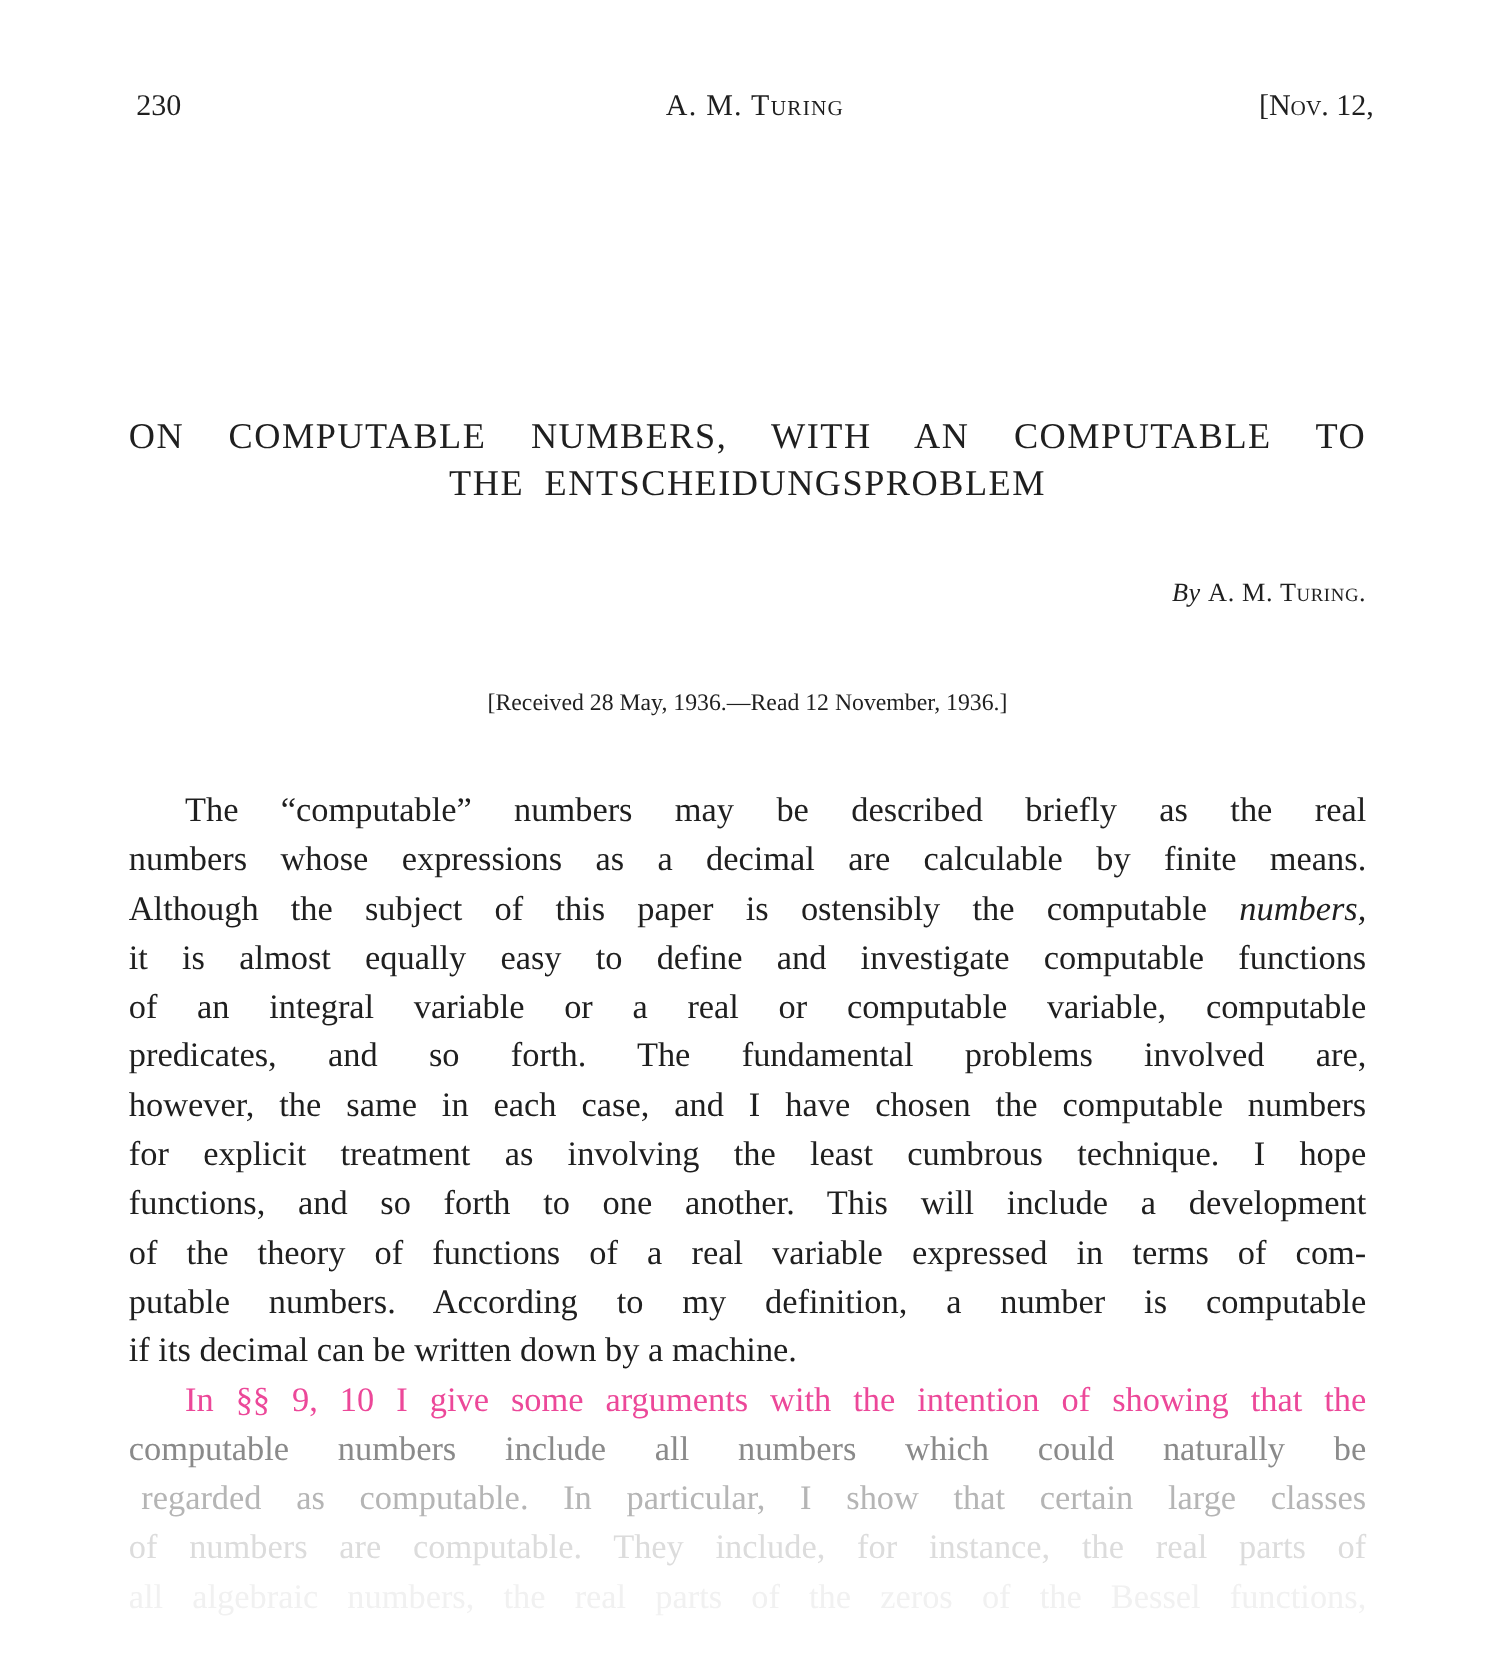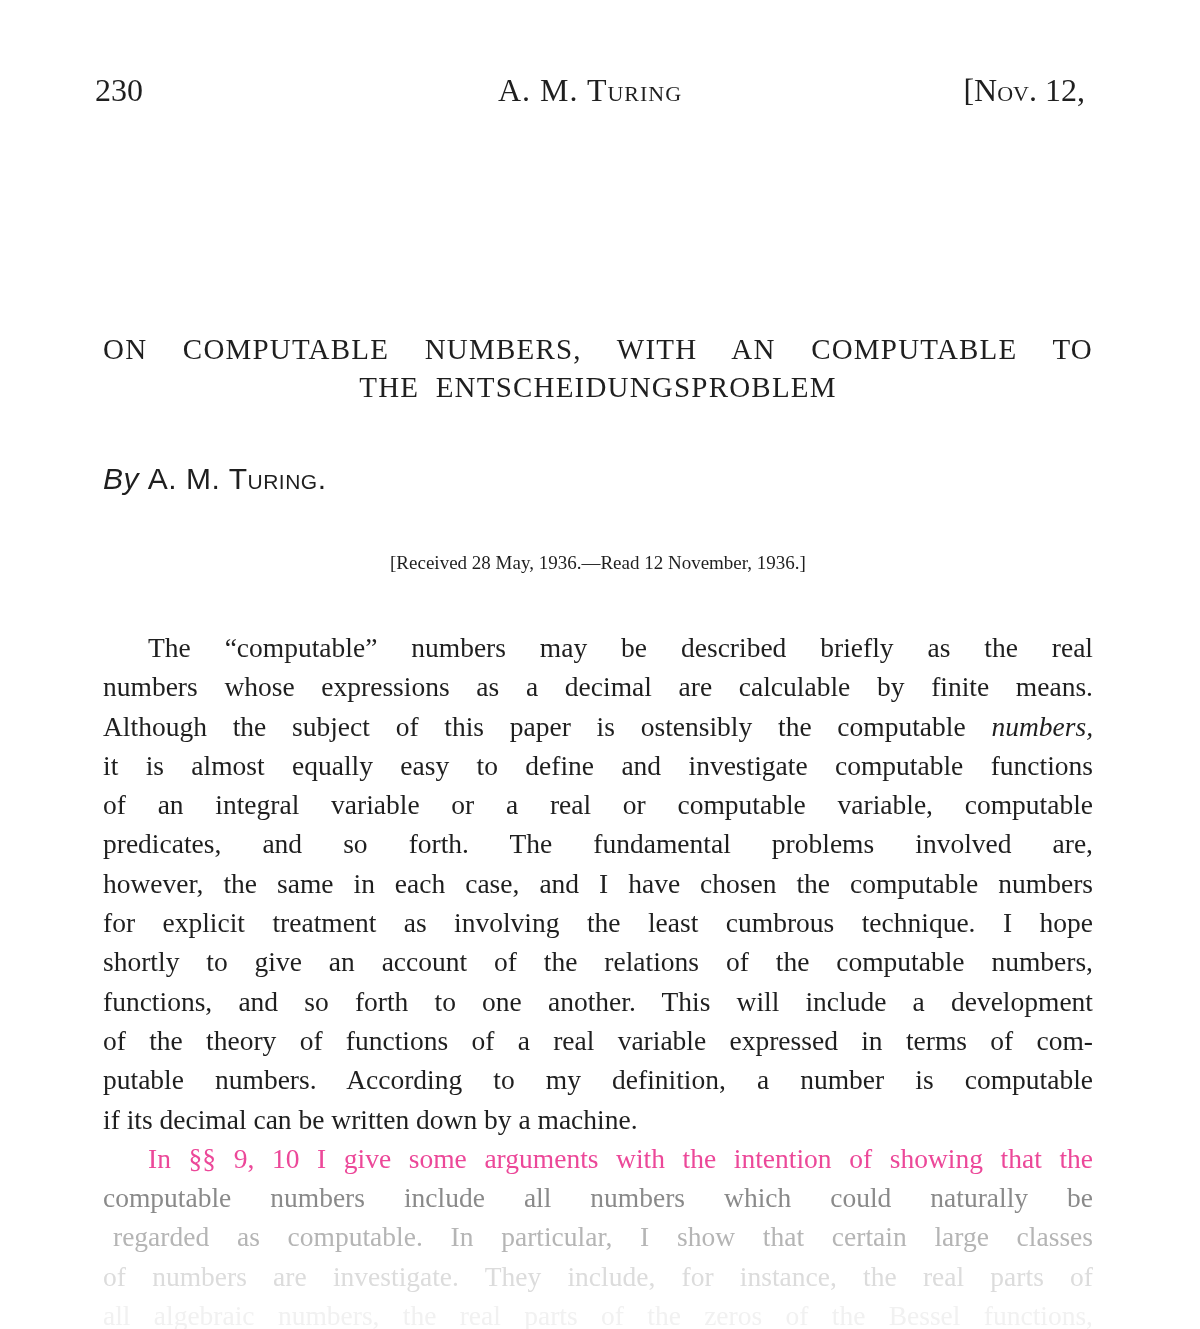--- a/index.html
+++ b/index.html
@@ -2,38 +2,38 @@
 <html><head>
 <meta charset="utf-8">
 <style>
   html, body { margin: 0; padding: 0; background: #ffffff; }
   body {
     width: 1200px; height: 1329px; overflow: hidden; position: relative;
     font-family: "DejaVu Serif", "Liberation Serif", serif;
     color: #1f1f1f;
   }
   .running-head {
-    position: absolute; top: 72px; left: 95px; width: 990px; height: 36px;
-    font-family: "Liberation Serif", serif; font-size: 32px;
+    position: absolute; top: 72px; left: 109px; width: 990px; height: 36px;
+    font-family: "Liberation Serif", serif; font-size: 24px;
   }
   .running-head .page-num { position: absolute; left: 0; top: 0; }
   .running-head .author { position: absolute; left: 0; right: 0; top: 0; text-align: center; font-variant: small-caps; letter-spacing: 1px; }
   .running-head .date { position: absolute; right: 0; top: 0; font-variant: small-caps; }
 
   .title {
     position: absolute; top: 330px; left: 103px; width: 990px;
     font-family: "Liberation Serif", serif; font-size: 29px; line-height: 38px;
     text-align: center; letter-spacing: 1.2px; word-spacing: 8px;
   }
   .title .line1 { display: block; text-align: justify; text-align-last: justify; }
   .title .line2 { display: block; font-family: Liberation Serif, serif; }
 
   .byline {
-    position: absolute; top: 462px; left: 103px; width: 990px; text-align: left;
-    font-family: Liberation Sans, sans-serif; font-size: 30px; letter-spacing: 0.5px;
+    position: absolute; top: 462px; left: 103px; width: 990px; text-align: right;
+    font-family: Liberation Serif, serif; font-size: 21px; letter-spacing: 0.5px;
   }
   .byline .by { font-style: italic; }
   .byline .name { font-variant: small-caps; }
 
   .received {
     position: absolute; top: 552px; left: 103px; width: 990px; text-align: center;
     font-family: "Liberation Serif", serif; font-size: 19px;
   }
 
   .body-text {
@@ -76,24 +76,23 @@
 
 <div class="body-text">
   <span class="ln indent">The “computable” numbers may be described briefly as the real</span>
   <span class="ln">numbers whose expressions as a decimal are calculable by finite means.</span>
   <span class="ln"><span>Although the subject of this paper is ostensibly the computable</span> <em>numbers,</em></span>
   <span class="ln">it is almost equally easy to define and investigate computable functions</span>
   <span class="ln">of an integral variable or a real or computable variable, computable</span>
   <span class="ln">predicates, and so forth. The fundamental problems involved are,</span>
   <span class="ln">however, the same in each case, and I have chosen the computable numbers</span>
   <span class="ln">for explicit treatment as involving the least cumbrous technique.  I hope</span>
-  <span class="ln">shortly to give an account of the relations of the computable numbers,</span>
   <span class="ln">functions, and so forth to one another.  This will include a development</span>
   <span class="ln">of the theory of functions of a real variable expressed in terms of com-</span>
   <span class="ln">putable numbers.  According to my definition, a number is computable</span>
   <span class="ln last">if its decimal can be written down by a machine.</span>
 
   <span class="ln indent fade-1">In §§ 9, 10 I give some arguments with the intention of showing that the</span>
   <span class="ln fade-2">computable numbers include all numbers which could naturally be</span>
   <span class="ln fade-3">regarded as computable.  In particular, I show that certain large classes</span>
-  <span class="ln fade-4">of numbers are investigate.  They include, for instance, the real parts of</span>
+  <span class="ln fade-4">of numbers are computable.  They include, for instance, the real parts of</span>
   <span class="ln fade-5">all algebraic numbers, the real parts of the zeros of the Bessel functions,</span>
 </div>
 
 </body></html>

